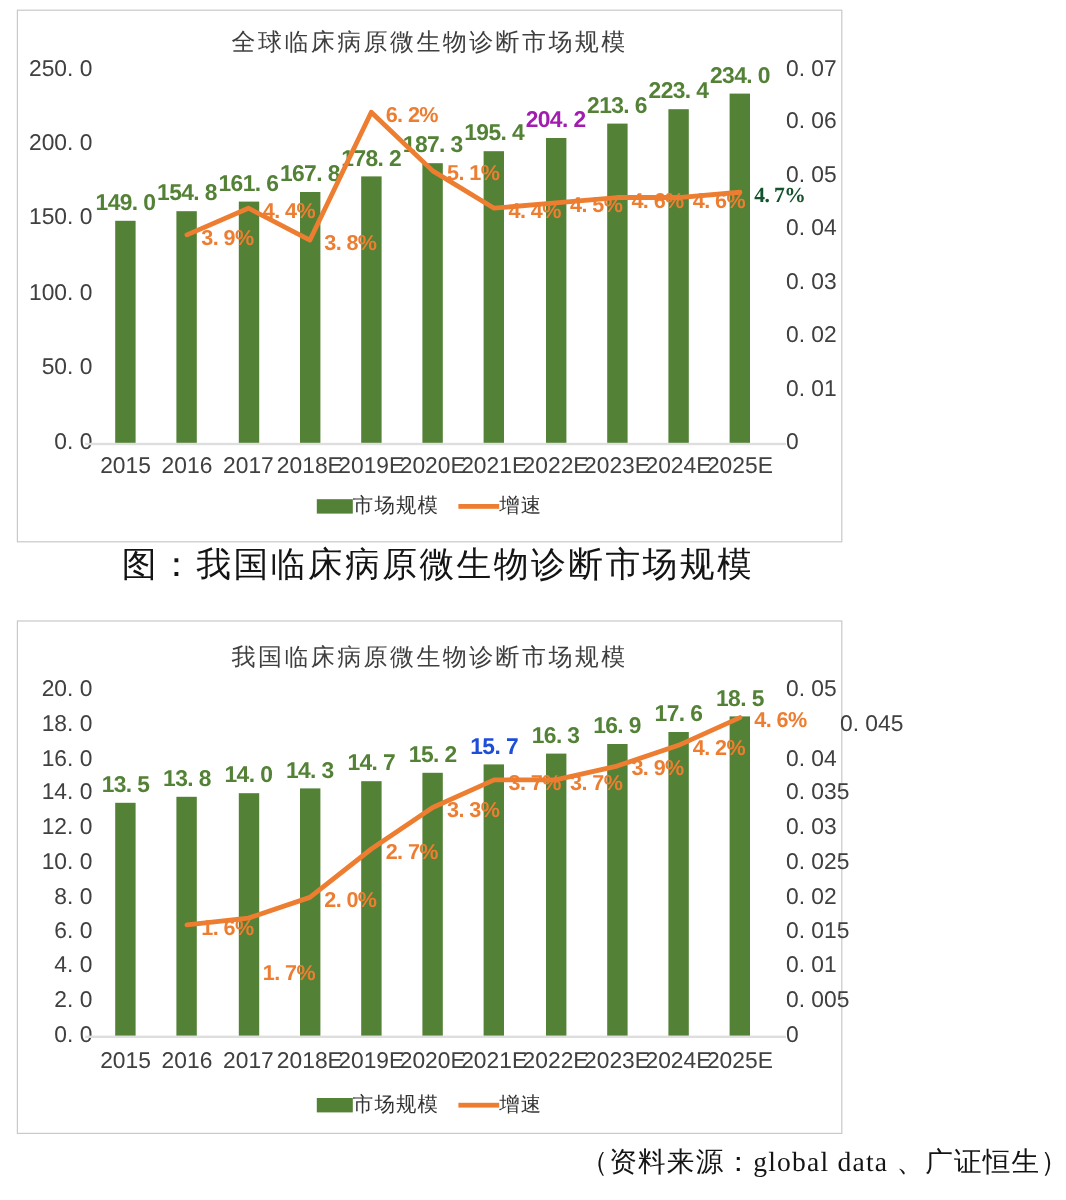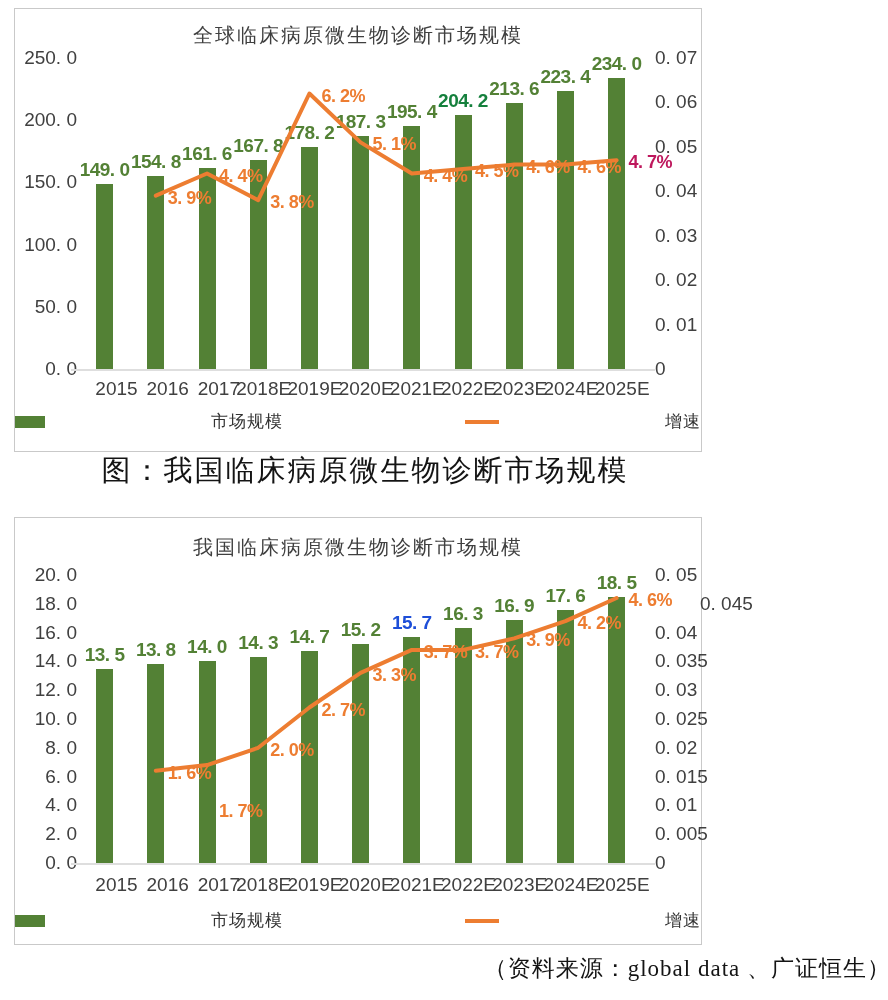--- a/index.html
+++ b/index.html
@@ -19,24 +19,24 @@
   .tick.left  { left:2px;   width:60px; text-align:right; }
   .tick.right { left:640px; width:64px; text-align:left; }
 
   .axis-line { position:absolute; left:56px; width:584px; height:2px; background:#dedede; }
 
   .bar { position:absolute; width:17px; }
   .bar-label { position:absolute; width:78px; text-align:center; font-size:19px; font-weight:700;
                letter-spacing:-0.5px; line-height:20px; white-space:nowrap; }
   .pct-label { position:absolute; font-size:18px; font-weight:700; letter-spacing:-0.5px;
                line-height:16px; white-space:nowrap; }
-  .x-label { position:absolute; width:66px; text-align:right; font-size:19px; color:#404040;
+  .x-label { position:absolute; width:66px; text-align:center; font-size:19px; color:#404040;
              line-height:20px; white-space:nowrap; }
 
-  .legend { position:absolute; left:0; width:100%; display:flex; justify-content:space-between;
+  .legend { position:absolute; left:0; width:100%; display:flex; justify-content:center;
             align-items:center; gap:0; }
   .legend .swatch-bar  { width:30px; height:12px; }
   .legend .swatch-line { width:34px; height:4px; margin-left:16px; }
   .legend .lbl { font-family:"Liberation Serif",serif; font-size:17px; color:#333333; letter-spacing:1px; }
 
   svg.overlay { position:absolute; left:0; top:0; pointer-events:none; }
 
   .caption { position:absolute; top:451px; left:0; width:730px; text-align:center;
              font-family:"Liberation Serif",serif; font-size:29px; color:#141414;
              letter-spacing:2px; white-space:nowrap; }
@@ -73,40 +73,40 @@
       <div class="bar-label" style="left: 153px; top: 135px; color: rgb(83, 129, 53);">161. 6</div>
       <div class="bar" style="left: 234.7px; top: 151.3px; height: 208.7px; background: rgb(83, 129, 53);"></div>
       <div class="bar-label" style="left: 204.2px; top: 127.3px; color: rgb(83, 129, 53);">167. 8</div>
       <div class="bar" style="left: 285.9px; top: 138.3px; height: 221.7px; background: rgb(83, 129, 53);"></div>
       <div class="bar-label" style="left: 255.4px; top: 114.3px; color: rgb(83, 129, 53);">178. 2</div>
       <div class="bar" style="left: 337.1px; top: 127px; height: 233px; background: rgb(83, 129, 53);"></div>
       <div class="bar-label" style="left: 306.6px; top: 103px; color: rgb(83, 129, 53);">187. 3</div>
       <div class="bar" style="left: 388.3px; top: 116.9px; height: 243.1px; background: rgb(83, 129, 53);"></div>
       <div class="bar-label" style="left: 357.8px; top: 92.9px; color: rgb(83, 129, 53);">195. 4</div>
       <div class="bar" style="left: 439.5px; top: 106px; height: 254px; background: rgb(83, 129, 53);"></div>
-      <div class="bar-label" style="left: 409px; top: 82px; color: #15803d;">204. 2</div>
+      <div class="bar-label" style="left: 409px; top: 82px; color: #a21caf;">204. 2</div>
       <div class="bar" style="left: 490.7px; top: 94.3px; height: 265.7px; background: rgb(83, 129, 53);"></div>
       <div class="bar-label" style="left: 460.2px; top: 70.3px; color: rgb(83, 129, 53);">213. 6</div>
       <div class="bar" style="left: 541.9px; top: 82.1px; height: 277.9px; background: rgb(83, 129, 53);"></div>
       <div class="bar-label" style="left: 511.4px; top: 58.1px; color: rgb(83, 129, 53);">223. 4</div>
       <div class="bar" style="left: 593.1px; top: 68.9px; height: 291.1px; background: rgb(83, 129, 53);"></div>
       <div class="bar-label" style="left: 562.6px; top: 44.9px; color: rgb(83, 129, 53);">234. 0</div>
       <svg class="overlay" width="688" height="432">
         <polyline points="140.8,186.7 192.0,164.5 243.2,191.2 294.4,84.5 345.6,133.4 396.8,164.5 448.0,160.1 499.2,155.6 550.4,155.6 601.6,151.2" fill="none" stroke="#ED7D31" stroke-width="4" stroke-linejoin="round" stroke-linecap="round"></polyline>
       </svg>
       <div class="pct-label" style="left: 152.8px; top: 180.7px; color: rgb(237, 125, 49);">3. 9%</div>
       <div class="pct-label" style="left: 204px; top: 158.5px; color: rgb(237, 125, 49);">4. 4%</div>
       <div class="pct-label" style="left: 255.2px; top: 185.2px; color: rgb(237, 125, 49);">3. 8%</div>
       <div class="pct-label" style="left: 306.4px; top: 78.5px; color: rgb(237, 125, 49);">6. 2%</div>
       <div class="pct-label" style="left: 357.6px; top: 127.4px; color: rgb(237, 125, 49);">5. 1%</div>
       <div class="pct-label" style="left: 408.8px; top: 158.5px; color: rgb(237, 125, 49);">4. 4%</div>
       <div class="pct-label" style="left: 460px; top: 154.1px; color: rgb(237, 125, 49);">4. 5%</div>
       <div class="pct-label" style="left: 511.2px; top: 149.6px; color: rgb(237, 125, 49);">4. 6%</div>
       <div class="pct-label" style="left: 562.4px; top: 149.6px; color: rgb(237, 125, 49);">4. 6%</div>
-      <div class="pct-label" style="left: 613.6px; top: 145.2px; color: #be185d;">4. 7%</div>
+      <div class="pct-label" style="left: 613.6px; top: 145.2px; color: #14532d; font-family: Liberation Serif, serif;">4. 7%</div>
       <div class="x-label" style="left: 56.6px; top: 370px;">2015</div>
       <div class="x-label" style="left: 107.8px; top: 370px;">2016</div>
       <div class="x-label" style="left: 159px; top: 370px;">2017</div>
       <div class="x-label" style="left: 210.2px; top: 370px;">2018E</div>
       <div class="x-label" style="left: 261.4px; top: 370px;">2019E</div>
       <div class="x-label" style="left: 312.6px; top: 370px;">2020E</div>
       <div class="x-label" style="left: 363.8px; top: 370px;">2021E</div>
       <div class="x-label" style="left: 415px; top: 370px;">2022E</div>
       <div class="x-label" style="left: 466.2px; top: 370px;">2023E</div>
       <div class="x-label" style="left: 517.4px; top: 370px;">2024E</div>

